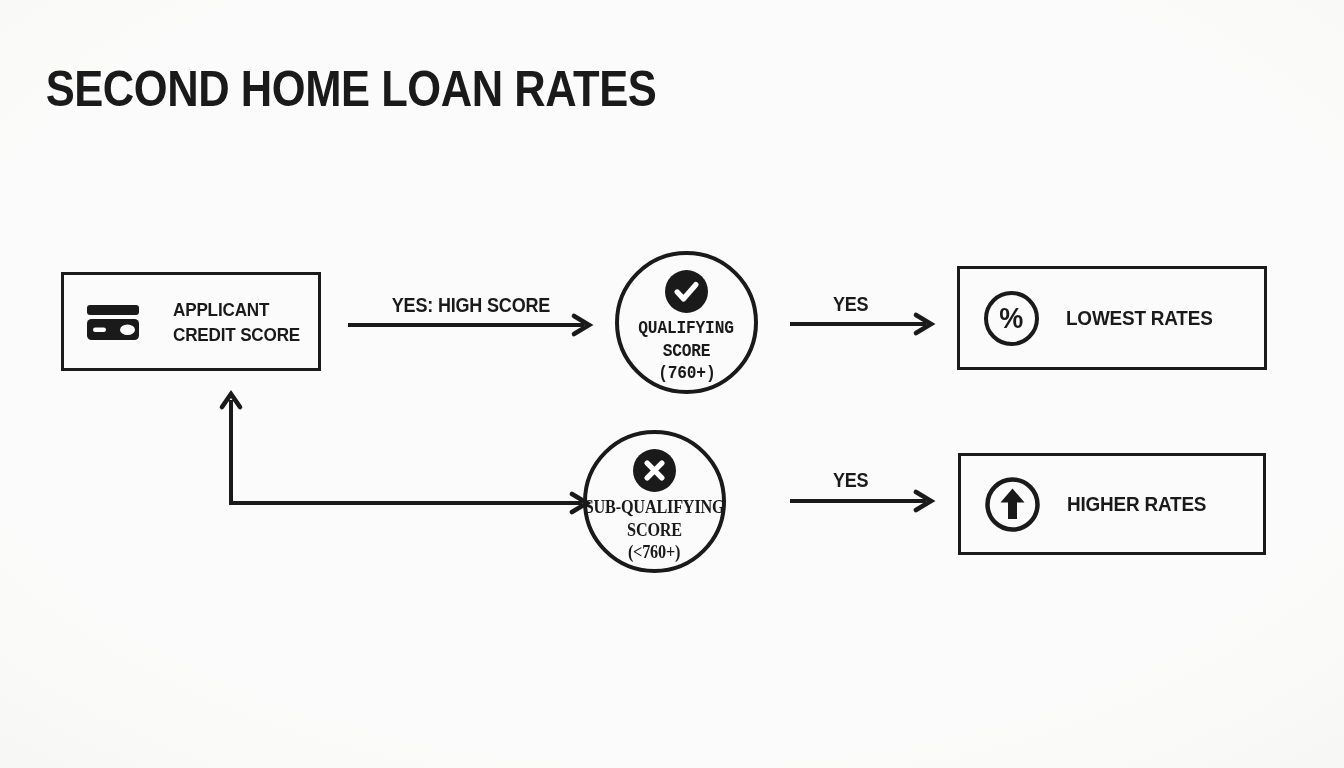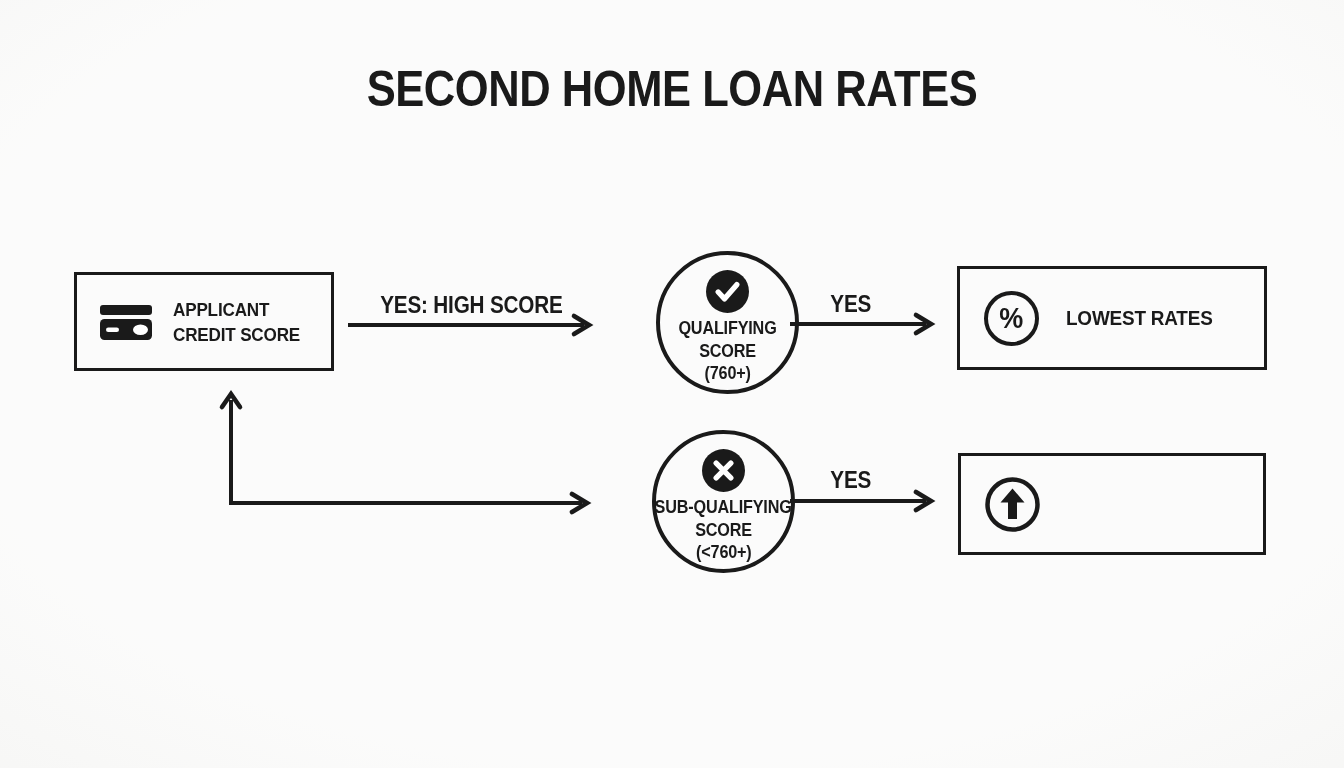--- a/index.html
+++ b/index.html
@@ -17,46 +17,46 @@
   }
 
   
   .t  { display: inline-block; white-space: nowrap; transform: scaleX(0.9); letter-spacing: -0.2px; }
   .tl { transform-origin: 0 50%; }
   .tc { transform-origin: 50% 50%; }
   .ttl { transform: scaleX(0.87); transform-origin: 50% 50%; letter-spacing: -0.5px; }
 
   .title {
     position: absolute; top: 62px; left: 0; width: 100%;
-    text-align: center; font-size: 50px; line-height: 54px;
+    font-size: 50px; line-height: 54px;
   }
 
   .wires { position: absolute; left: 0; top: 0; }
   .wires .shaft { stroke: var(--ink, #1a1a1a); stroke-width: 4; fill: none; stroke-linecap: butt; }
   .wires .head  { stroke: var(--ink, #1a1a1a); stroke-width: 4.6; fill: none; stroke-linecap: round; stroke-linejoin: miter; }
 
   .box {
     position: absolute; box-sizing: border-box;
     border: 3px solid var(--ink, #1a1a1a);
     background: transparent;
     display: flex; align-items: center;
   }
-  .node-applicant { left: 74px;  top: 272px; width: 260px; height: 99px;  padding-left: 23px; gap: 21px; }
+  .node-applicant { left: 61px;  top: 272px; width: 260px; height: 99px;  padding-left: 23px; gap: 34px; }
   .node-lowest    { left: 957px; top: 266px; width: 310px; height: 104px; padding-left: 24px; gap: 27px; }
   .node-higher    { left: 958px; top: 453px; width: 308px; height: 102px; padding-left: 24px; gap: 27px; }
 
   .circle {
     position: absolute; box-sizing: border-box;
     width: 143px; height: 143px; border-radius: 50%;
     border: 4px solid var(--ink, #1a1a1a);
     display: flex; flex-direction: column; align-items: center;
     padding-top: 15px; gap: 4px;
   }
-  .node-qualifying { left: 656px; top: 251px; }
-  .node-sub        { left: 652px; top: 430px; }
+  .node-qualifying { left: 615px; top: 251px; font-family: Liberation Mono, monospace; }
+  .node-sub        { left: 583px; top: 430px; font-family: Liberation Serif, serif; }
 
   .lines.left   { text-align: left; }
   .lines.center { text-align: center; }
   .fs19 { font-size: 19px;  line-height: 25px; }
   .fs18 { font-size: 18px;  line-height: 22.5px; }
   .fs21 { font-size: 21px;  line-height: 27.5px; }
   .lines .ln { display: block; }
 
   .icon { display: inline-flex; align-items: center; justify-content: center; flex: none; }
   .ink   { fill: var(--ink, #1a1a1a); }
@@ -64,21 +64,21 @@
   .stroke-paper { stroke: var(--paper, #ffffff); stroke-width: 5.5; fill: none;
                   stroke-linecap: round; stroke-linejoin: round; }
 
   .ring {
     box-sizing: border-box; width: 55px; height: 55px; border-radius: 50%;
     border: 4.5px solid var(--ink, #1a1a1a);
     display: inline-flex; align-items: center; justify-content: center;
   }
   .pct { font-size: 30px; line-height: 30px; }
 
-  .edge-label { position: absolute; text-align: center; font-size: 23px; line-height: 21px; }
+  .edge-label { position: absolute; text-align: center; font-size: 20px; line-height: 21px; }
   .lbl-high       { left: 348px; top: 295px; width: 246px; }
   .lbl-yes-top    { left: 780px; top: 294px; width: 142px; }
   .lbl-yes-bottom { left: 780px; top: 470px; width: 142px; }
   .lbl-low        { left: 351px; top: 515px; width: 246px; }
 </style>
 </head>
 <body>
 
 <div class="canvas">
 
@@ -173,16 +173,17 @@
   </div>
 
   <div class="box node-higher">
     <span class="icon">
       <svg viewBox="0 0 55 55" width="55" height="55" aria-hidden="true">
         <circle cx="27.5" cy="27.5" r="25" fill="none" stroke="var(--ink, #1a1a1a)" stroke-width="4.5"></circle>
         <path class="ink" d="M27.5 11.5 L39.5 25.5 L32 25.5 L32 42 L23 42 L23 25.5 L15.5 25.5 Z"></path>
       </svg>
     </span>
     <div class="lines left">
+      <div class="ln"><span class="t tl fs21">HIGHER RATES</span></div>
     </div>
   </div>
 
 </div>
 
 </body></html>

